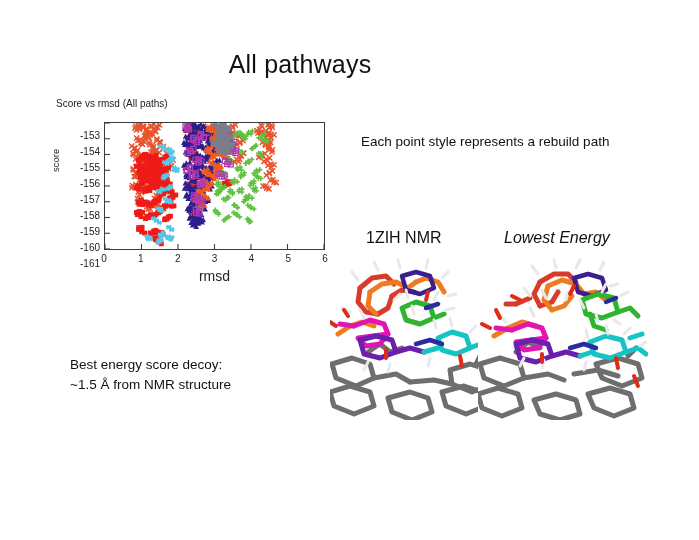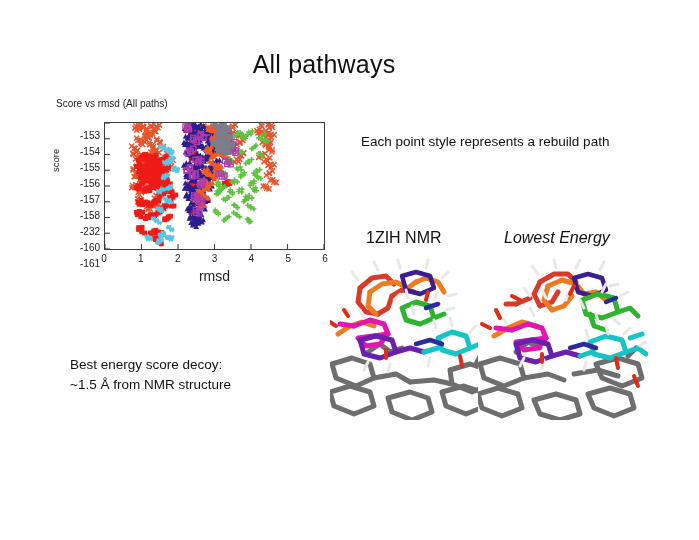--- a/index.html
+++ b/index.html
@@ -7,21 +7,21 @@
     width:699px;height:540px;background:#ffffff;
     font-family:"Liberation Sans", sans-serif;
     color:#1a1a1a;overflow:hidden;position:relative;
   }
   .slide{position:absolute;inset:0;}
 
   
   #slide-title{
     position:absolute;top:50px;left:0;width:600px;
     text-align:center;font-size:25px;font-weight:400;
-    color:#111;letter-spacing:.2px;padding-left:24px;
+    color:#111;letter-spacing:.2px;
   }
 
   
   #chart-block{position:absolute;left:56px;top:98px;width:275px;height:165px;}
   #chart-title{
     position:absolute;left:0;top:0;width:275px;text-align:left;
     font-size:10px;color:#222;
   }
   #plot-area{
     position:absolute;left:48px;top:24px;width:221px;height:128px;
@@ -83,21 +83,21 @@
     <div id="chart-title">Score vs rmsd (All paths)</div>
 
     <div id="ylabel">score</div>
     <div id="ytick-col">
         <div class="ytick" style="top: 0px;">-153</div>
         <div class="ytick" style="top: 16px;">-154</div>
         <div class="ytick" style="top: 32px;">-155</div>
         <div class="ytick" style="top: 48px;">-156</div>
         <div class="ytick" style="top: 64px;">-157</div>
         <div class="ytick" style="top: 80px;">-158</div>
-        <div class="ytick" style="top: 96px;">-232</div>
+        <div class="ytick" style="top: 96px;">-159</div>
         <div class="ytick" style="top: 112px; text-align: center;">-160</div>
         <div class="ytick" style="top: 128px;">-161</div>
       </div>
 
     <div id="plot-area">
       <svg id="plot-svg" viewBox="0 0 221 128" preserveAspectRatio="none">
           <line x1="0" x2="5" y1="0" y2="0" class="tickmark"></line>
           <line x1="0" x2="5" y1="16" y2="16" class="tickmark"></line>
           <line x1="0" x2="5" y1="32" y2="32" class="tickmark"></line>
           <line x1="0" x2="5" y1="48" y2="48" class="tickmark"></line>

